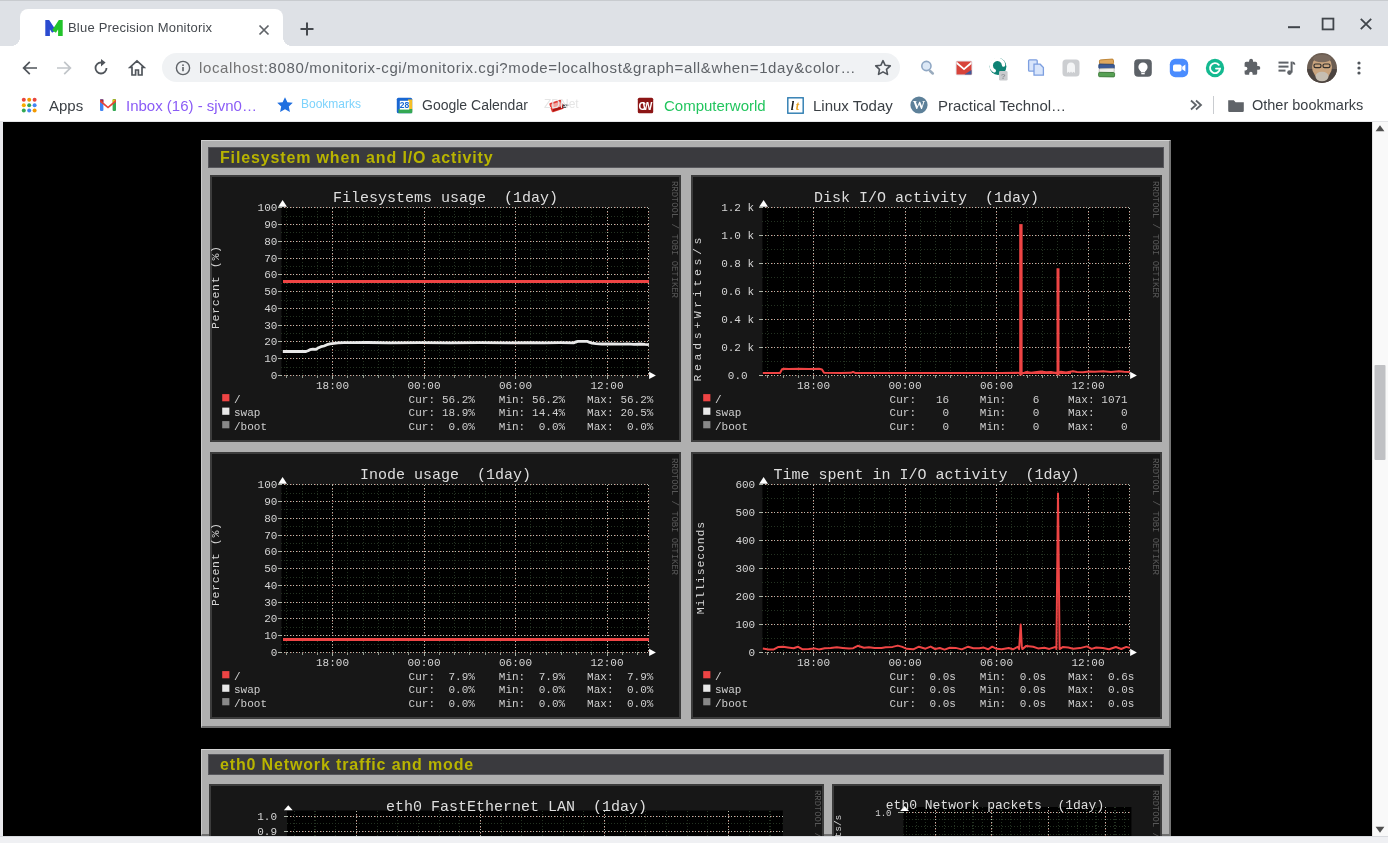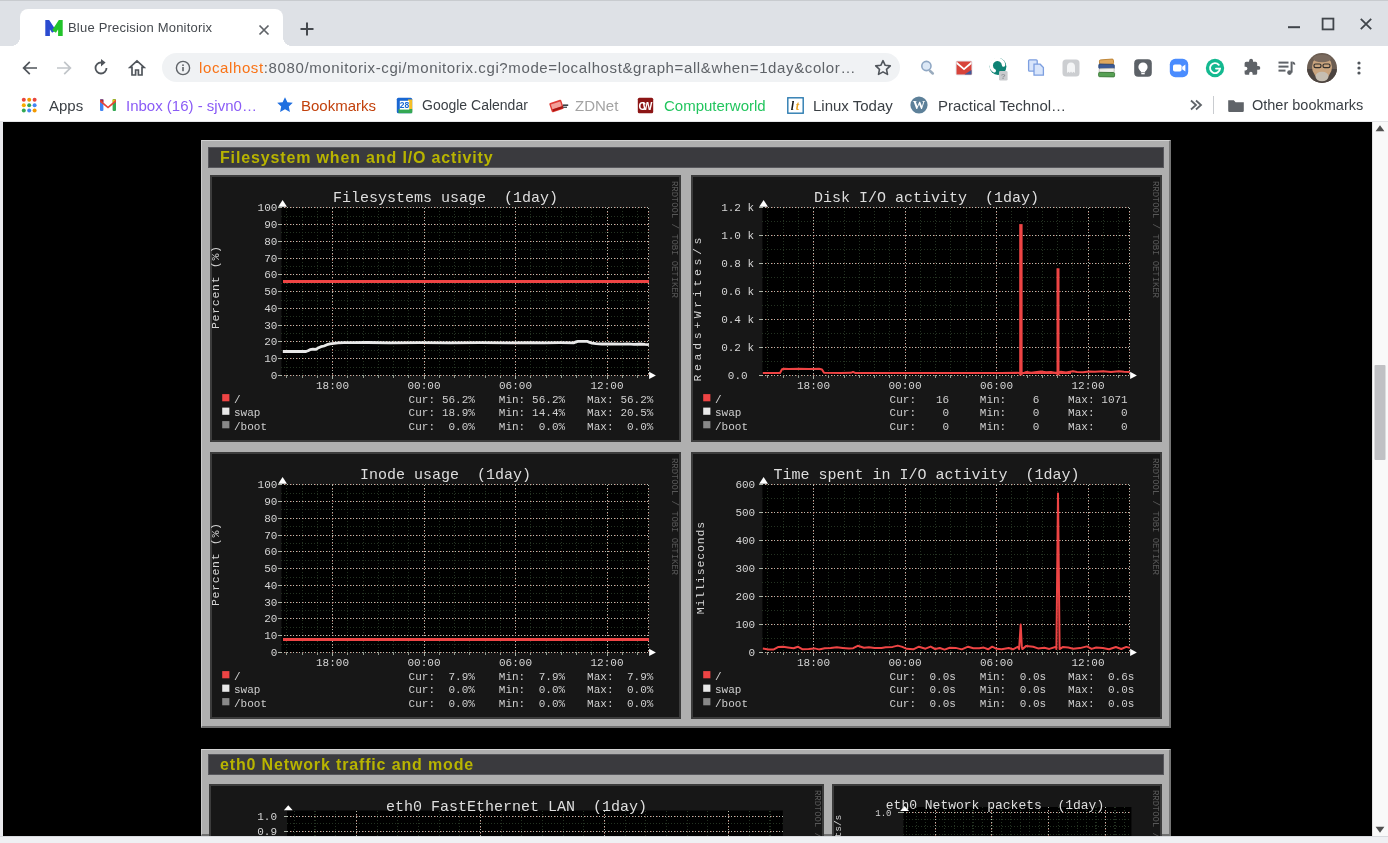--- a/index.html
+++ b/index.html
@@ -36,21 +36,21 @@
     </svg></div>
 <div style="position:absolute;left:128px;top:59px;width:18px;height:18px"><svg width="18" height="18" viewBox="0 0 18 18" style="">
       <path d="M9 1.8 L1.8 8.4 H4 V16 H7.6 V11 H10.4 V16 H14 V8.4 H16.2 Z" fill="none" stroke="#50555b" stroke-width="1.7"></path>
     </svg></div>
 <div style="position:absolute;left:162px;top:53px;width:738px;height:29px;background:#f0f2f4;border-radius:14.5px"></div>
 <div style="position:absolute;left:175px;top:60px;width:16px;height:16px"><svg width="16" height="16" viewBox="0 0 16 16" style="">
       <circle cx="8" cy="8" r="6.6" fill="none" stroke="#5f6368" stroke-width="1.4"></circle>
       <rect x="7.2" y="7" width="1.6" height="4.2" fill="#5f6368"></rect>
       <rect x="7.2" y="4.4" width="1.6" height="1.6" fill="#5f6368"></rect>
     </svg></div>
-<div style="position:absolute;left:199px;top:59px;width:660px;height:20px;font-size:15px;letter-spacing:0.62px;white-space:nowrap;overflow:hidden"><span style="color:#f97316">localhost</span><span style="color:#5f6368">:8080/monitorix-cgi/monitorix.cgi?mode=localhost&amp;graph=all&amp;when=1day&amp;color…</span></div>
+<div style="position:absolute;left:199px;top:59px;width:660px;height:20px;font-size:15px;letter-spacing:0.62px;white-space:nowrap;overflow:hidden"><span style="color:#737373">localhost</span><span style="color:#5f6368">:8080/monitorix-cgi/monitorix.cgi?mode=localhost&amp;graph=all&amp;when=1day&amp;color…</span></div>
 <div style="position:absolute;left:874px;top:59px;width:18px;height:18px"><svg width="18" height="18" viewBox="0 0 18 18" style="">
       <path d="M9 1.7 L11.2 6.3 L16.3 6.9 L12.5 10.4 L13.5 15.4 L9 12.9 L4.5 15.4 L5.5 10.4 L1.7 6.9 L6.8 6.3 Z" fill="none" stroke="#50555b" stroke-width="1.6" stroke-linejoin="round"></path>
     </svg></div>
 <div style="position:absolute;left:918px;top:58px;width:20px;height:20px"><svg width="20" height="20" viewBox="0 0 20 20" style="">
       <circle cx="8.4" cy="8" r="4.6" fill="#dce8f6" stroke="#8fa7c4" stroke-width="1.6"></circle>
       <rect x="12" y="11.2" width="6.2" height="2.6" rx="1.3" transform="rotate(42 12 11.2)" fill="#9aabbd"></rect>
     </svg></div>
 <div style="position:absolute;left:954px;top:58px;width:20px;height:20px"><svg width="20" height="20" viewBox="0 0 20 20" style="">
       <rect x="1.5" y="2.5" width="17" height="15" rx="2" fill="#e3e9ef"></rect>
       <rect x="2.5" y="3.5" width="15" height="13" fill="#d7433a"></rect>
@@ -141,39 +141,39 @@
       <rect x="1" y="1" width="3.4" height="12" rx="1" fill="#4285f4"></rect>
       <rect x="13.6" y="1" width="3.4" height="12" rx="1" fill="#34a853"></rect>
       <path d="M1 1.6 L9 8.4 L17 1.6 L17 4 L9 10.6 L1 4 Z" fill="#ea4335"></path>
       <path d="M1 1.6 L4.4 1.6 L4.4 4.5 Z" fill="#c5221f"></path>
       <path d="M17 1.6 L13.6 1.6 L13.6 4.5 Z" fill="#fbbc04"></path>
     </svg></div>
 <div style="position:absolute;left:126px;top:97px;height:18px;font-size:15px;color:#8b5cf6;white-space:nowrap">Inbox (16) - sjvn0…</div>
 <div style="position:absolute;left:276px;top:96px;width:18px;height:18px"><svg width="18" height="18" viewBox="0 0 18 18" style="">
       <path d="M9 1.2 L11.4 6.2 L16.8 6.8 L12.8 10.5 L13.9 15.9 L9 13.2 L4.1 15.9 L5.2 10.5 L1.2 6.8 L6.6 6.2 Z" fill="#1f6fe0"></path>
     </svg></div>
-<div style="position:absolute;left:301px;top:97px;height:18px;font-size:15px;color:#c2410c;white-space:nowrap">Bookmarks</div>
+<div style="position:absolute;left:301px;top:97px;height:18px;font-size:12px;color:#7dd3fc;white-space:nowrap">Bookmarks</div>
 <div style="position:absolute;left:396px;top:97px;width:17px;height:17px"><svg width="17" height="17" viewBox="0 0 17 17" style="">
       <rect x="0.8" y="0.8" width="15.4" height="15.4" rx="1.5" fill="#1967d2"></rect>
       <rect x="12" y="2.5" width="4.2" height="12" fill="#f6bf26"></rect>
       <rect x="2.5" y="12" width="13.7" height="4.2" fill="#34a853"></rect>
       <rect x="3.8" y="3.8" width="9.4" height="8.8" fill="#fff"></rect>
       <text x="8.5" y="11.4" font-size="8.5" font-weight="bold" fill="#1967d2" text-anchor="middle" font-family="&quot;Liberation Sans&quot;">28</text>
     </svg></div>
 <div style="position:absolute;left:422px;top:97px;height:18px;font-size:14px;color:#3a3f44;white-space:nowrap">Google Calendar</div>
 <div style="position:absolute;left:549px;top:98px;width:20px;height:15px"><svg width="20" height="16" viewBox="0 0 20 16" style="">
       <g transform="rotate(-18 7.5 8)">
         <rect x="1.2" y="3.2" width="12.6" height="9.6" rx="1.2" fill="#e03c36"></rect>
         <rect x="2.6" y="4.8" width="9.8" height="5" fill="#f2a099"></rect>
         <rect x="2.6" y="10" width="11" height="2.2" fill="#a81612"></rect>
       </g>
       <rect x="13.8" y="6.4" width="5.4" height="1.6" fill="#3a3f44"></rect>
       <rect x="13.8" y="8.6" width="4.2" height="1.4" fill="#55595e"></rect>
     </svg></div>
-<div style="position:absolute;left:575px;top:97px;height:18px;font-size:15px;color:#a3a3a3;white-space:nowrap">ZDNet</div>
+<div style="position:absolute;left:544px;top:97px;height:18px;font-size:12px;color:#e5e5e5;white-space:nowrap">ZDNet</div>
 <div style="position:absolute;left:637px;top:97px;width:17px;height:17px"><svg width="17" height="17" viewBox="0 0 17 17" style="">
       <rect x="0.8" y="0.8" width="15.4" height="15.4" rx="1.5" fill="#8c1515"></rect>
       <text x="8.5" y="12.6" font-size="10.5" font-weight="bold" fill="#fff" text-anchor="middle" font-family="&quot;Liberation Sans&quot;" textLength="14">CW</text>
     </svg></div>
 <div style="position:absolute;left:664px;top:97px;height:18px;font-size:15px;color:#22c55e;white-space:nowrap">Computerworld</div>
 <div style="position:absolute;left:787px;top:97px;width:17px;height:17px"><svg width="17" height="17" viewBox="0 0 17 17" style="">
       <rect x="0.8" y="0.8" width="15.4" height="15.4" fill="#fff" stroke="#2a7ab0" stroke-width="1.4"></rect>
       <text x="5.5" y="13" font-size="12" font-weight="bold" fill="#1a1a1a" text-anchor="middle" font-family="&quot;Liberation Serif&quot;" font-style="italic">l</text>
       <text x="10.5" y="13" font-size="12" font-weight="bold" fill="#e8a020" text-anchor="middle" font-family="&quot;Liberation Serif&quot;" font-style="italic">t</text>
     </svg></div>

